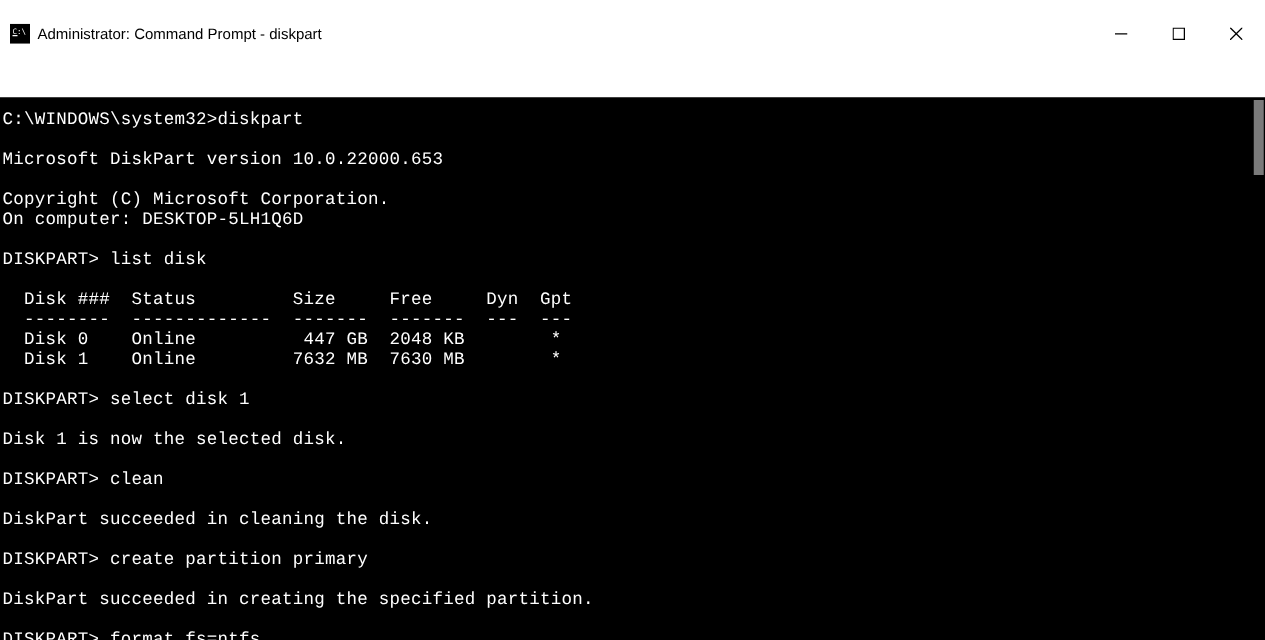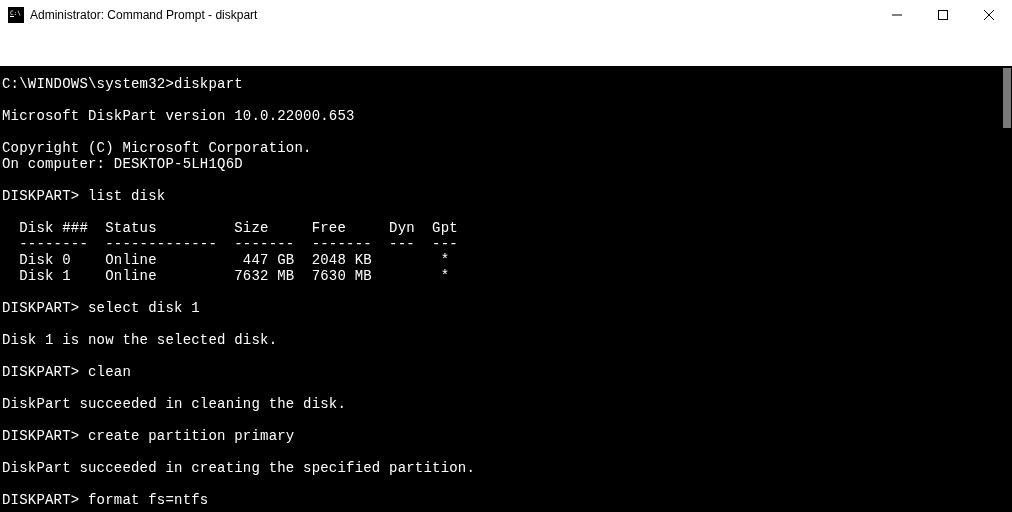--- a/index.html
+++ b/index.html
@@ -15,20 +15,21 @@
       overflow: hidden;
       position: relative;
     }
     .titlebar {
       height: 30px;
       background: #ffffff;
       display: flex;
       align-items: center;
       padding-left: 8px;
       position: relative;
+      margin-top: 12px;
     }
     .titlebar-icon {
       width: 16px;
       height: 16px;
       margin-right: 6px;
       display: inline-flex;
       align-items: center;
       justify-content: center;
     }
     .titlebar-icon svg {

